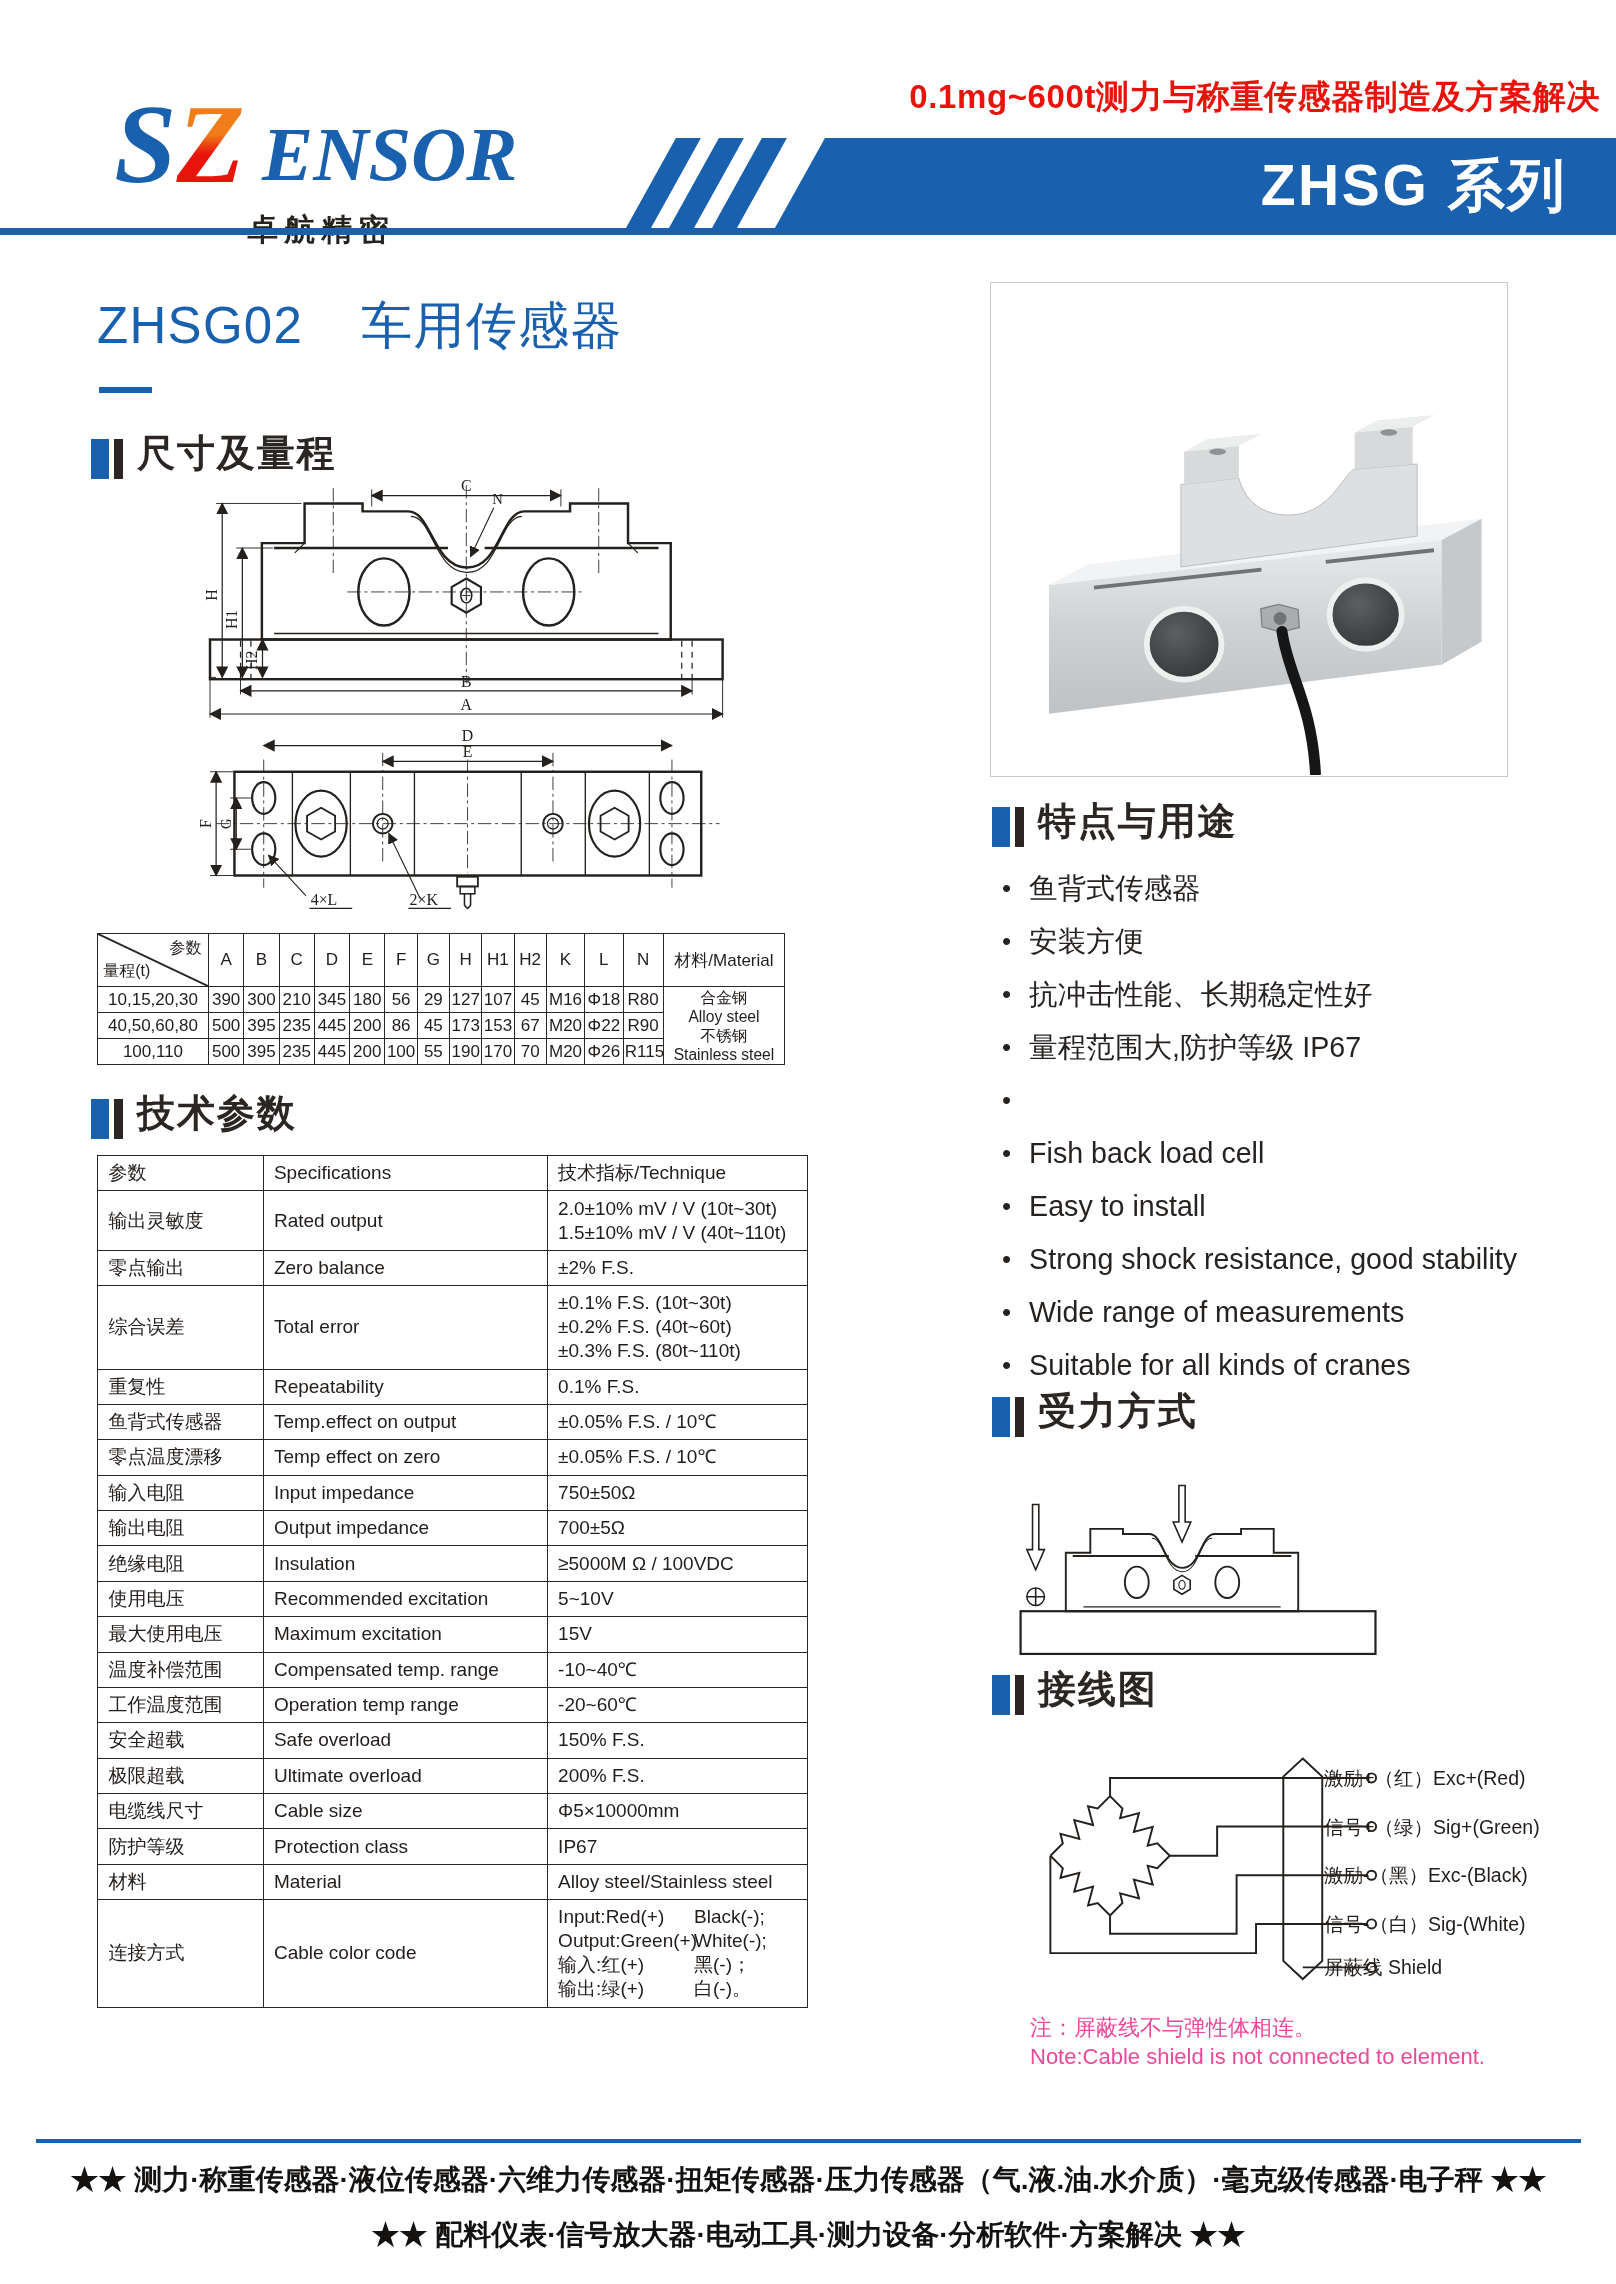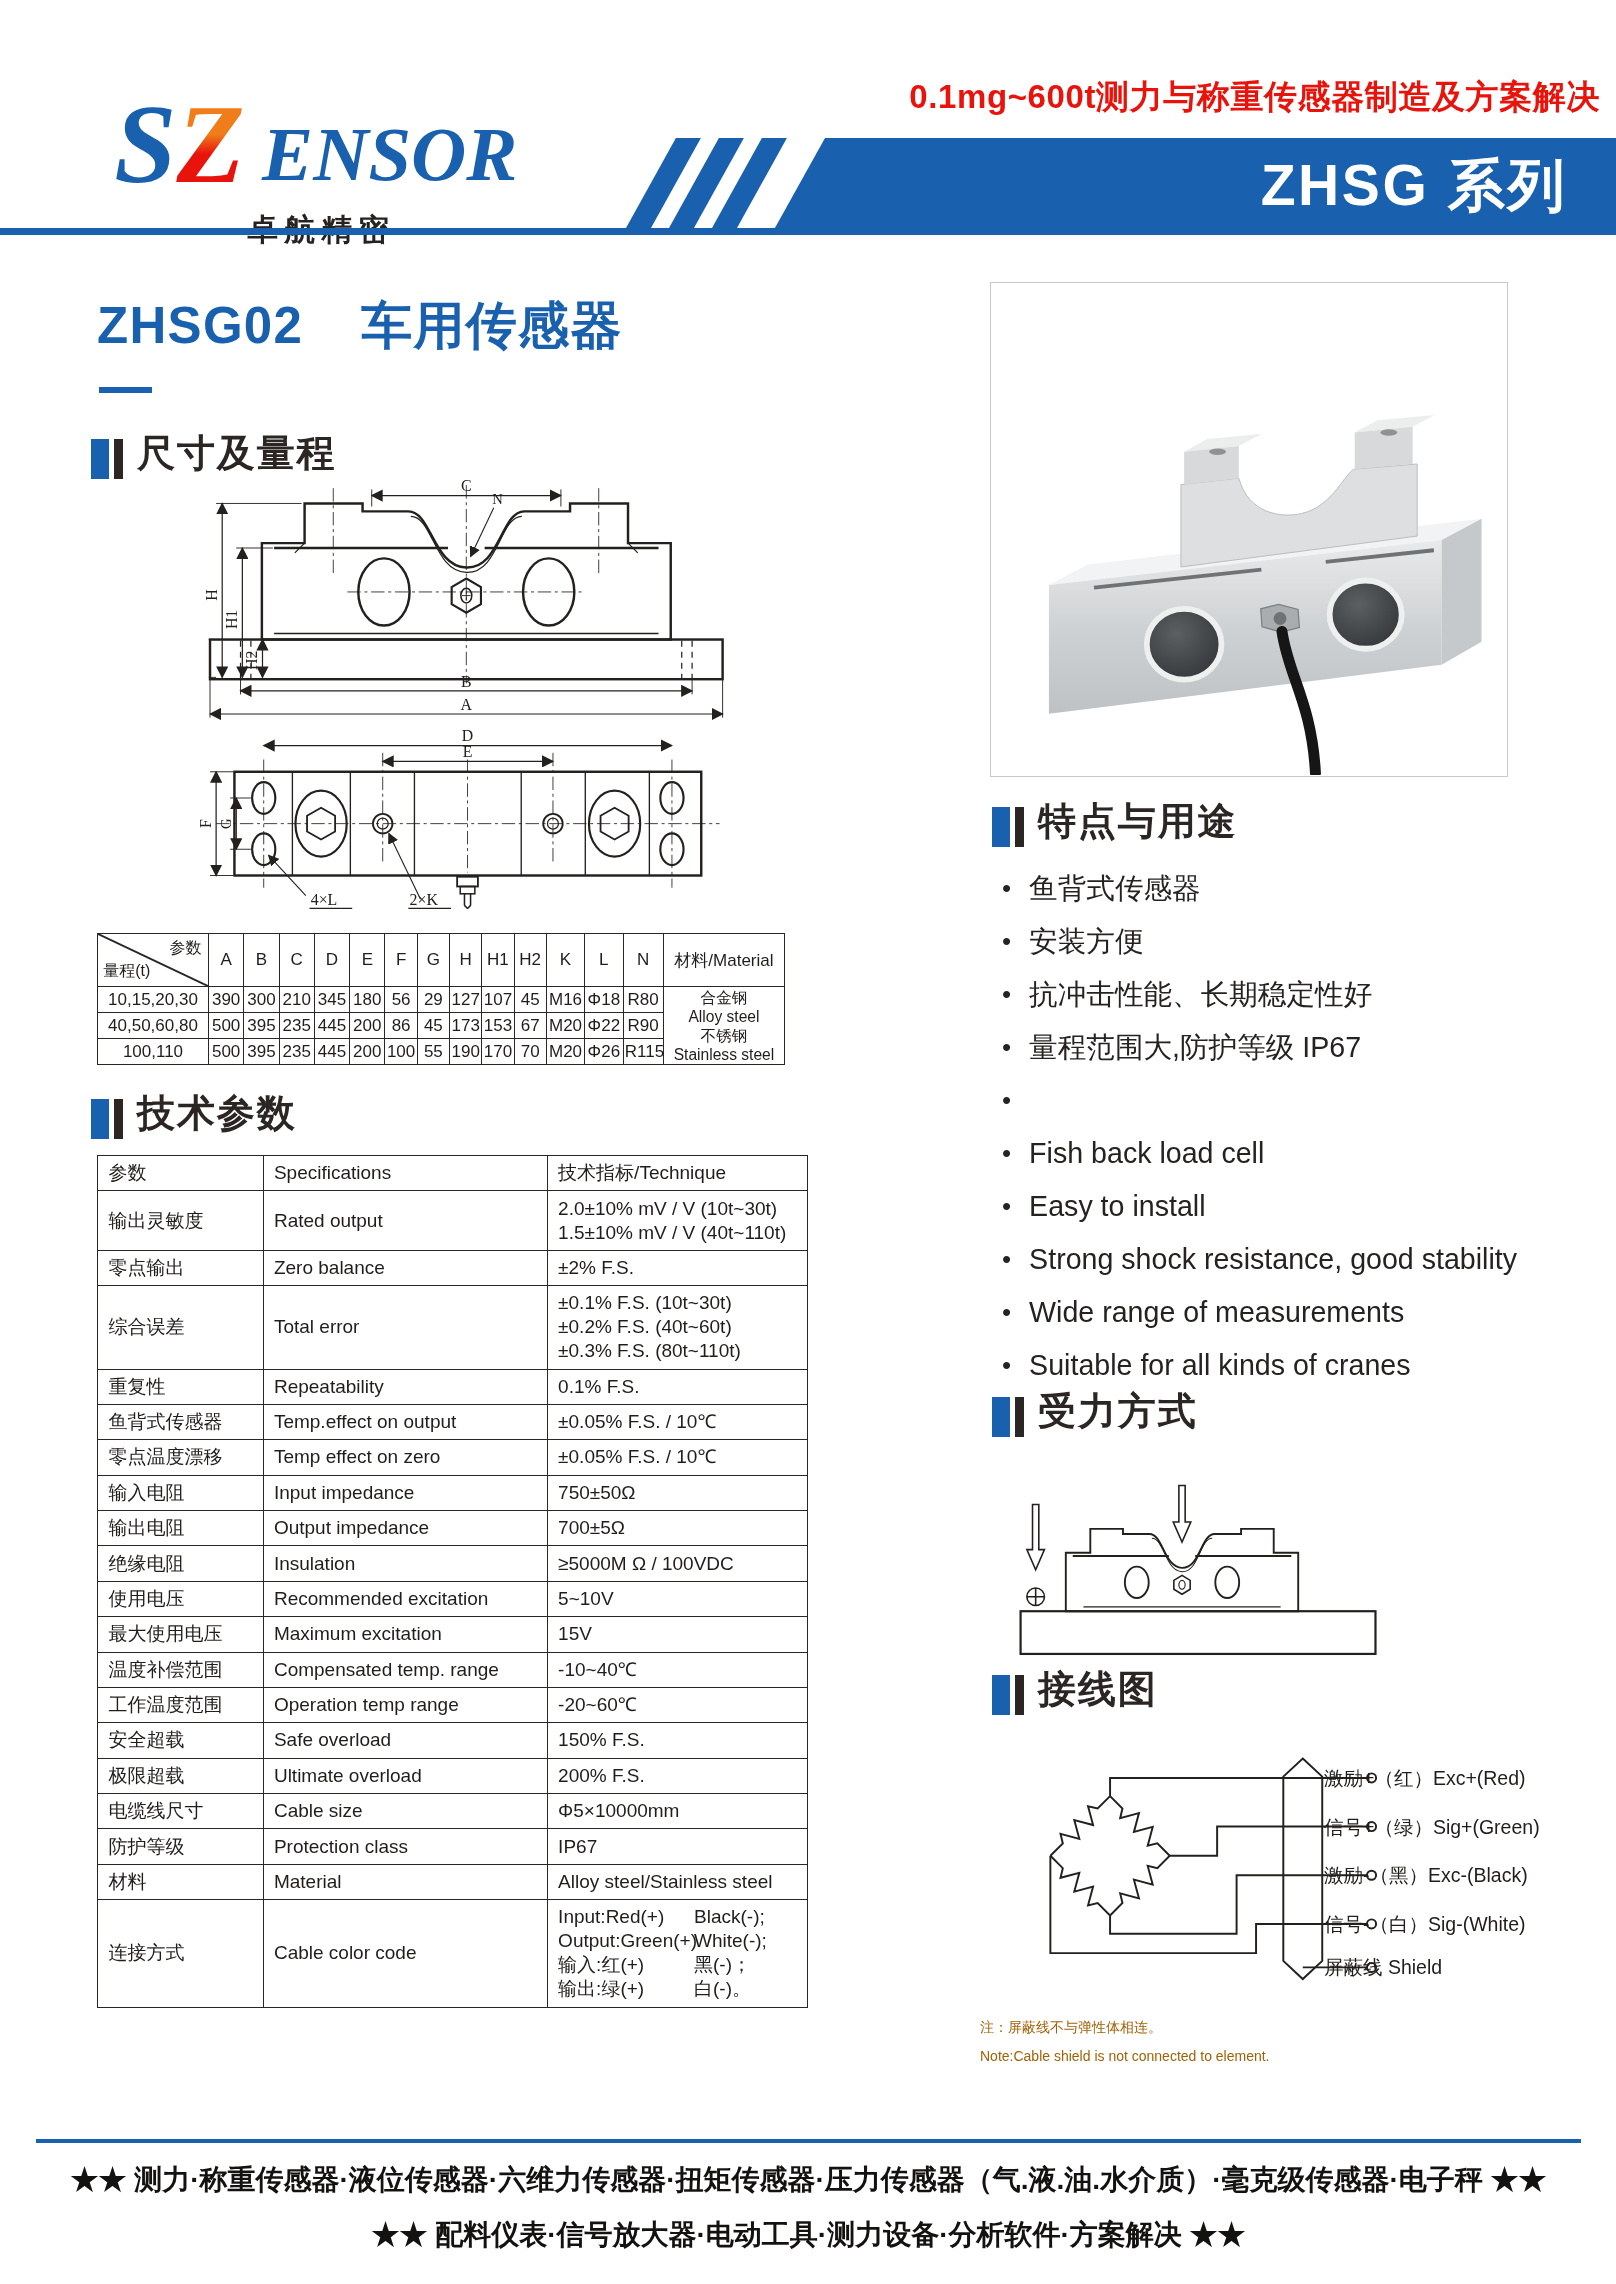--- a/index.html
+++ b/index.html
@@ -15,21 +15,21 @@
   .logo-sub{font-size:30.5px;font-weight:bold;color:#262220;letter-spacing:6.5px;margin-top:5.2px;text-align:center;width:415px}
   .slogan{position:absolute;top:75px;right:17px;font-size:33px;font-weight:800;color:var(--red);letter-spacing:0.6px}
   .hline{position:absolute;top:228px;left:0;width:1617px;height:7.1px;background:var(--blue)}
   .banner{position:absolute;top:138px;left:771px;right:0;height:97px;background:var(--blue);
     clip-path:polygon(54px 0,100% 0,100% 100%,0 100%);
     display:flex;align-items:center;justify-content:flex-end;padding-right:50px;box-sizing:border-box}
   .banner .series{color:#fff;font-size:57px;font-weight:bold;letter-spacing:2.6px}
   .stripe{position:absolute;top:138px;width:25px;height:97px;background:var(--blue);transform:skewX(-29deg)}
   .s1{left:649px}.s2{left:692px}.s3{left:735px}
   
-  .page-title{position:absolute;left:97px;top:292px;font-size:51px;font-weight:bold;color:var(--blue);letter-spacing:1.3px}
+  .page-title{position:absolute;left:97px;top:292px;font-size:51px;font-weight:normal;color:var(--blue);letter-spacing:1.3px}
   .page-title .model{margin-right:58px}
   .title-dash{position:absolute;left:99px;top:387px;width:53px;height:5.8px;background:var(--blue)}
   
   .sec-h{position:absolute;display:flex;align-items:flex-end;height:43px}
   .sec-h .b1{width:17.5px;height:40px;background:var(--blue);margin-right:5.8px}
   .sec-h .b2{width:8.4px;height:40px;background:#2b2624;margin-right:14.3px}
   .sec-h .t{font-size:38px;font-weight:bold;color:#2b2624;letter-spacing:1.9px}
   
   .svgbox{position:absolute}
   svg text{font-family:"Liberation Serif",serif}
@@ -51,21 +51,21 @@
   .spectab .c1{width:159px}.spectab .c2{width:273px}.spectab .c3{width:250px}
   .pair{display:flex}
   .pair span:first-child{width:57%}
   
   .feat-list{position:absolute;left:1002px;top:872px;width:610px;list-style:none;margin:0;padding:0}
   .feat-item{display:flex;align-items:flex-start;font-size:28.6px;color:#262220;margin-bottom:21px;line-height:32px}
   .feat-item .bullet{font-size:26px;margin-right:18px;line-height:32px}
   
   .term-labels{position:absolute;left:1324px;top:1739px;width:234px;height:279px}
   .term-label{position:absolute;left:0;font-size:19.5px;color:#211d1b;white-space:nowrap}
-  .wire-note{position:absolute;left:980px;top:2013px;font-size:14px;line-height:29px;color:#a16207}
+  .wire-note{position:absolute;left:1030px;top:2013px;font-size:22px;line-height:29px;color:#ec4899}
   
   .foot-sep{position:absolute;left:36px;top:2139px;width:1545px;height:3.9px;background:var(--blue)}
   .foot-line{position:absolute;left:0;width:1617px;text-align:center;font-weight:bold;color:#141210;font-size:28px}
   .f1{top:2161px}.f2{top:2216px}
   .photo-frame{position:absolute;left:990px;top:282px;width:518px;height:495px;border:1.3px solid #c9c9c9;box-sizing:border-box;background:#fff}
 </style>
 </head>
 <body>
 
 <div class="logo-wrap">

